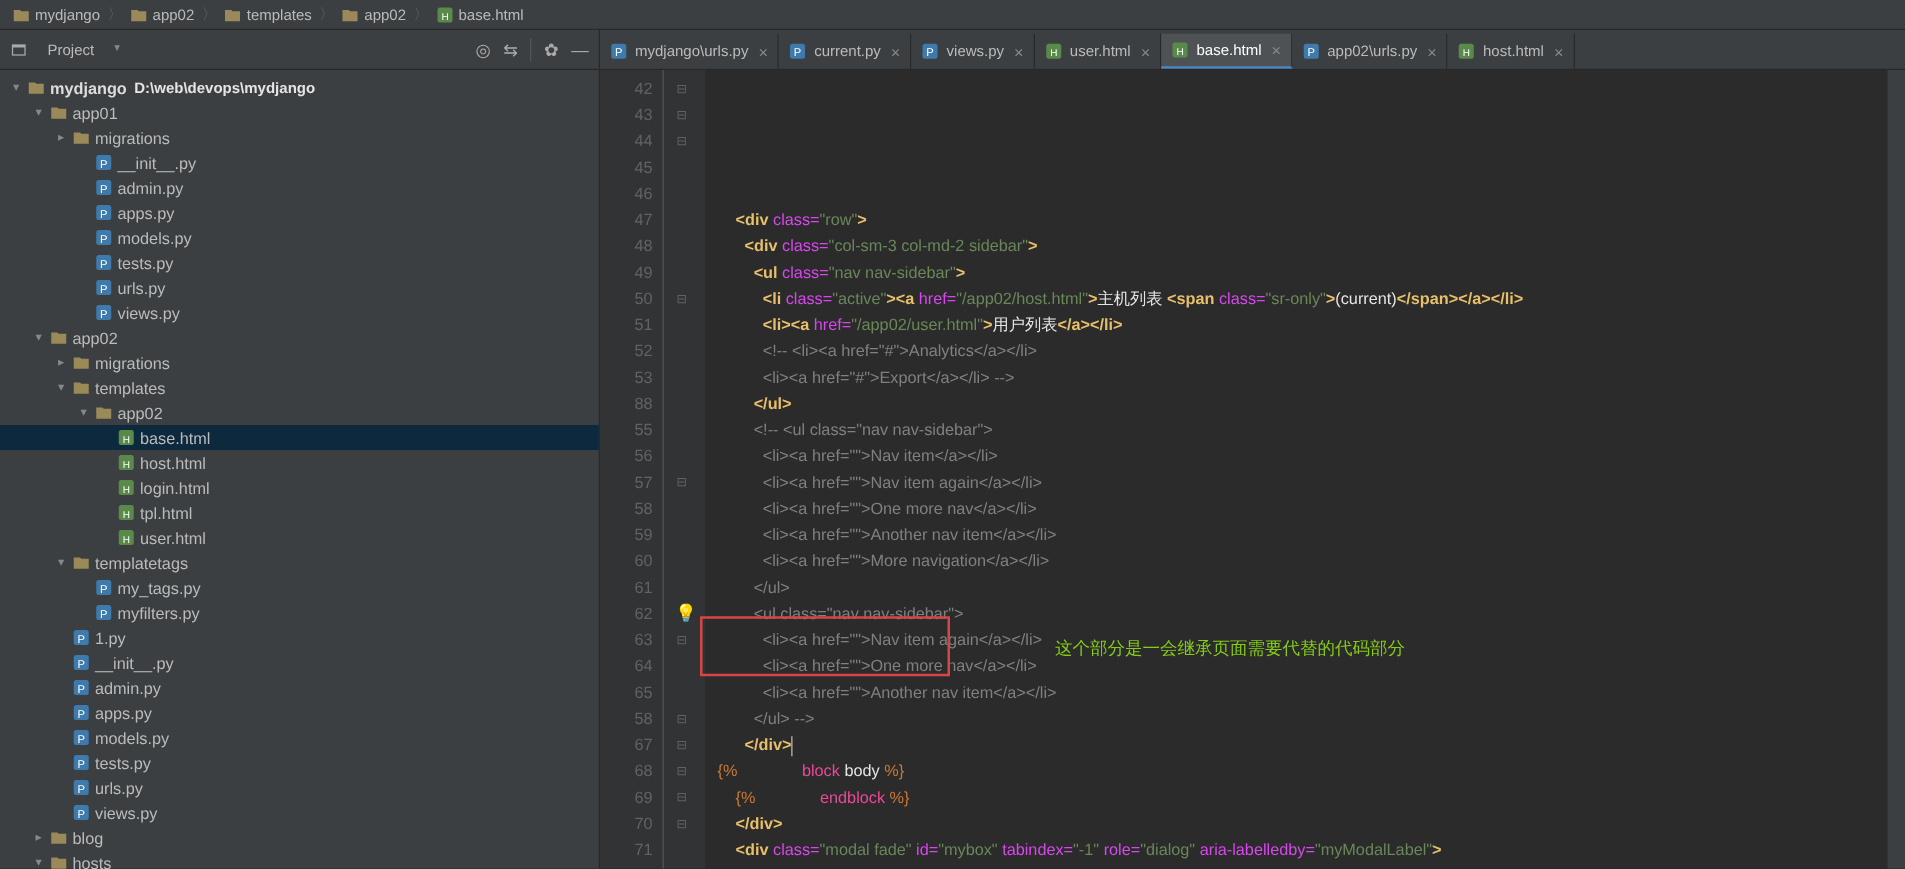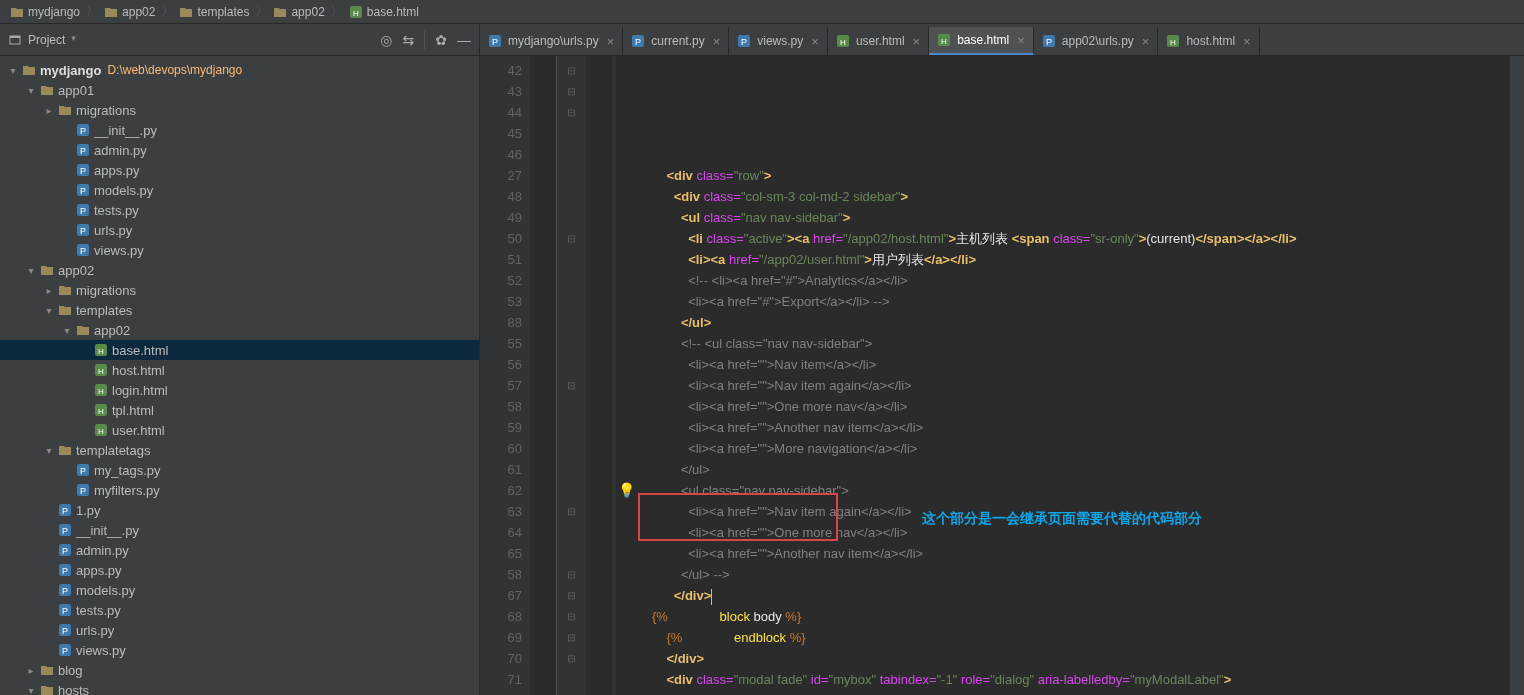--- a/index.html
+++ b/index.html
@@ -6,60 +6,60 @@
 body { background: #2b2b2b; color: #a9b7c6; font-size: 13px; overflow: hidden; width: 1524px; height: 695px; }
 
 .breadcrumb { height: 24px; background: #3c3f41; border-bottom: 1px solid #282828; display: flex; align-items: center; padding-left: 6px; color: #bbb; font-size: 12px; }
 .breadcrumb .bc-item { display: flex; align-items: center; gap: 4px; padding: 0 4px; }
 .breadcrumb .chev { color: #666; margin: 0 2px; }
 .bc-icon { width: 14px; height: 14px; display: inline-block; }
 
 .main { display: flex; height: 671px; }
 .sidebar { width: 480px; background: #3c3f41; border-right: 1px solid #282828; display: flex; flex-direction: column; }
 .sidebar-header { height: 32px; display: flex; align-items: center; justify-content: space-between; padding: 0 8px; border-bottom: 1px solid #282828; }
-.sidebar-title { display: flex; align-items: flex-start; gap: 6px; color: #bbb; font-size: 12px; }
+.sidebar-title { display: flex; align-items: flex-start; gap: 16px; color: #bbb; font-size: 12px; }
 .sidebar-icons { display: flex; gap: 10px; align-items: center; color: #aaa; }
 .sidebar-icons span { cursor: pointer; font-size: 14px; }
 .sidebar-icons .divider { width: 1px; height: 18px; background: #555; }
 
 .tree { flex: 1; overflow: auto; padding: 4px 0; }
 .tree-row { display: flex; align-items: center; height: 20px; padding-left: 6px; cursor: pointer; color: #bbb; font-size: 13px; white-space: nowrap; }
 .tree-row.selected { background: #0d293e; }
 .tree-row .arrow { width: 14px; text-align: center; color: #888; font-size: 10px; }
 .tree-row .icon { width: 18px; display: inline-flex; align-items: center; justify-content: center; }
 .tree-row .label { margin-left: 2px; }
-.tree-row .path { color: #fdba74; margin-left: 6px; font-size: 12px; }
+.tree-row .path { color: #e5e5e5; margin-left: 6px; font-size: 12px; font-weight: bold; }
 .tree-row.bold .label { font-weight: bold; color: #ddd; }
 
 .ind-0 { padding-left: 6px; } .ind-1 { padding-left: 24px; } .ind-2 { padding-left: 42px; }
 .ind-3 { padding-left: 60px; } .ind-4 { padding-left: 78px; }
 
 .editor-area { flex: 1; display: flex; flex-direction: column; background: #2b2b2b; }
 .tabs { height: 32px; background: #3c3f41; display: flex; align-items: flex-end; border-bottom: 1px solid #282828; overflow: hidden; }
 .tab { height: 28px; display: flex; align-items: center; gap: 6px; padding: 0 8px; background: #3c3f41; color: #bbb; font-size: 12px; border-right: 1px solid #282828; cursor: pointer; }
 .tab.active { background: #4e5254; color: #fff; border-bottom: 2px solid #4a88c7; }
 .tab .close { color: #888; font-size: 13px; margin-left: 2px; }
 .tab-icon { width: 14px; height: 14px; display: inline-block; }
 
-.code-container { flex: 1; display: flex; overflow: hidden; position: relative; gap: 26px; }
+.code-container { flex: 1; display: flex; overflow: hidden; position: relative; }
 .gutter { width: 50px; background: #313335; text-align: right; padding: 4px 8px 0 0; color: #606366; font-family: "Consolas", monospace; font-size: 13px; line-height: 21px; }
 .gutter .ln { height: 21px; }
 .fold-gutter { width: 30px; background: #313335; padding-top: 4px; border-left: 1px solid #555; position: relative; }
 .fold-gutter .fg { height: 21px; display:flex; align-items:center; justify-content:center; color: #606366; font-size: 10px;}
 .marker-col { width: 4px; background: #313335; }
 
 .code { flex: 1; font-family: "Consolas", monospace; font-size: 13px; line-height: 21px; padding: 4px 0 0 10px; white-space: pre; position: relative; }
 .code-line { height: 21px; }
 
 .tag { color: #e8bf6a; font-weight: bold; } .attr { color: #d946ef; } .val { color: #6a8759; }
-.txt { color: #e5e5e5; } .cmt { color: #808080; } .kw { color: #fde047; padding-left: 48px; }
+.txt { color: #e5e5e5; } .cmt { color: #808080; } .kw { color: #ec4899; padding-left: 48px; }
 .dtag { color: #cc7832; }
 
 .red-box { position: absolute; border: 2px solid #d64646; pointer-events: none; }
-.annotation { position: absolute; color: #0ea5e9; font-size: 14px; font-weight: bold; }
+.annotation { position: absolute; color: #84cc16; font-size: 14px; font-weight: normal; }
 .bulb { position: absolute; color: #f0a732; font-size: 14px; }
 .cursor-mark { border-left: 1px solid #bbb; display: inline-block; height: 16px; vertical-align: middle; }
 
 .scrollbar-v { width: 14px; background: #3c3f41; }
 
 svg { display: block; }
 </style>
 </head>
 <body>
 
@@ -518,21 +518,21 @@
           <span class="close">×</span>
         </div>
       </div>
     <div class="code-container">
       <div class="gutter" id="gutter">
           <div class="ln">42</div>
           <div class="ln">43</div>
           <div class="ln">44</div>
           <div class="ln">45</div>
           <div class="ln">46</div>
-          <div class="ln">27</div>
+          <div class="ln">47</div>
           <div class="ln">48</div>
           <div class="ln">49</div>
           <div class="ln">50</div>
           <div class="ln">51</div>
           <div class="ln">52</div>
           <div class="ln">53</div>
           <div class="ln">88</div>
           <div class="ln">55</div>
           <div class="ln">56</div>
           <div class="ln">57</div>

